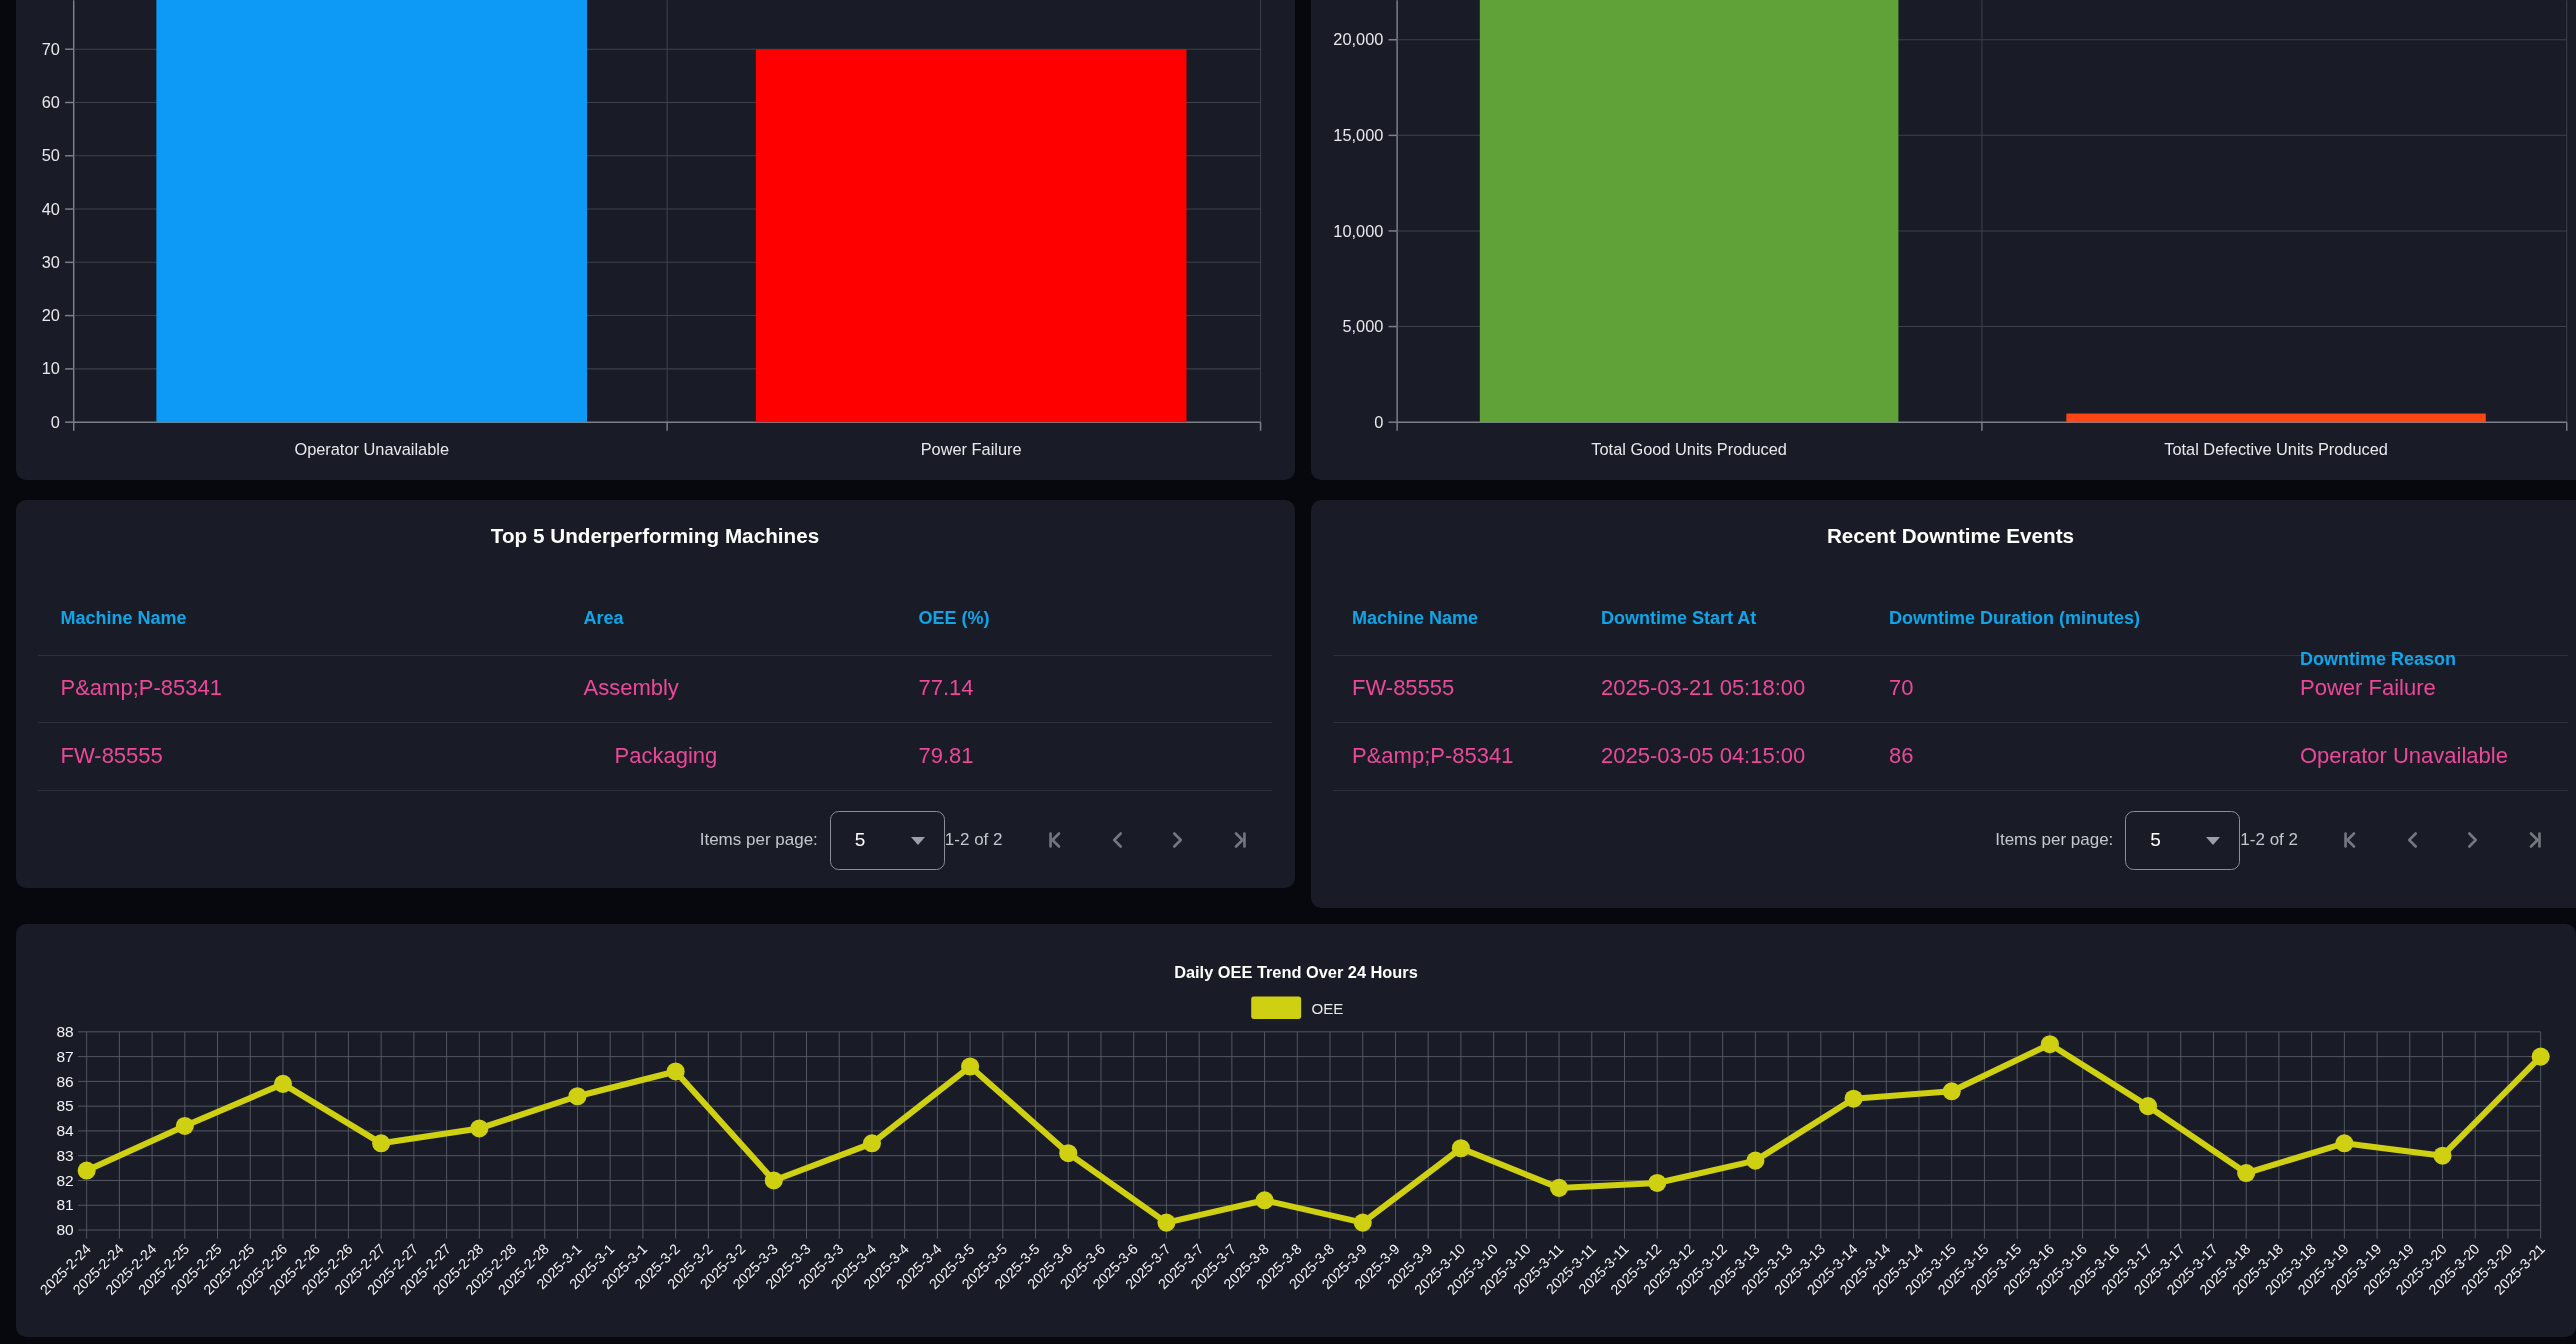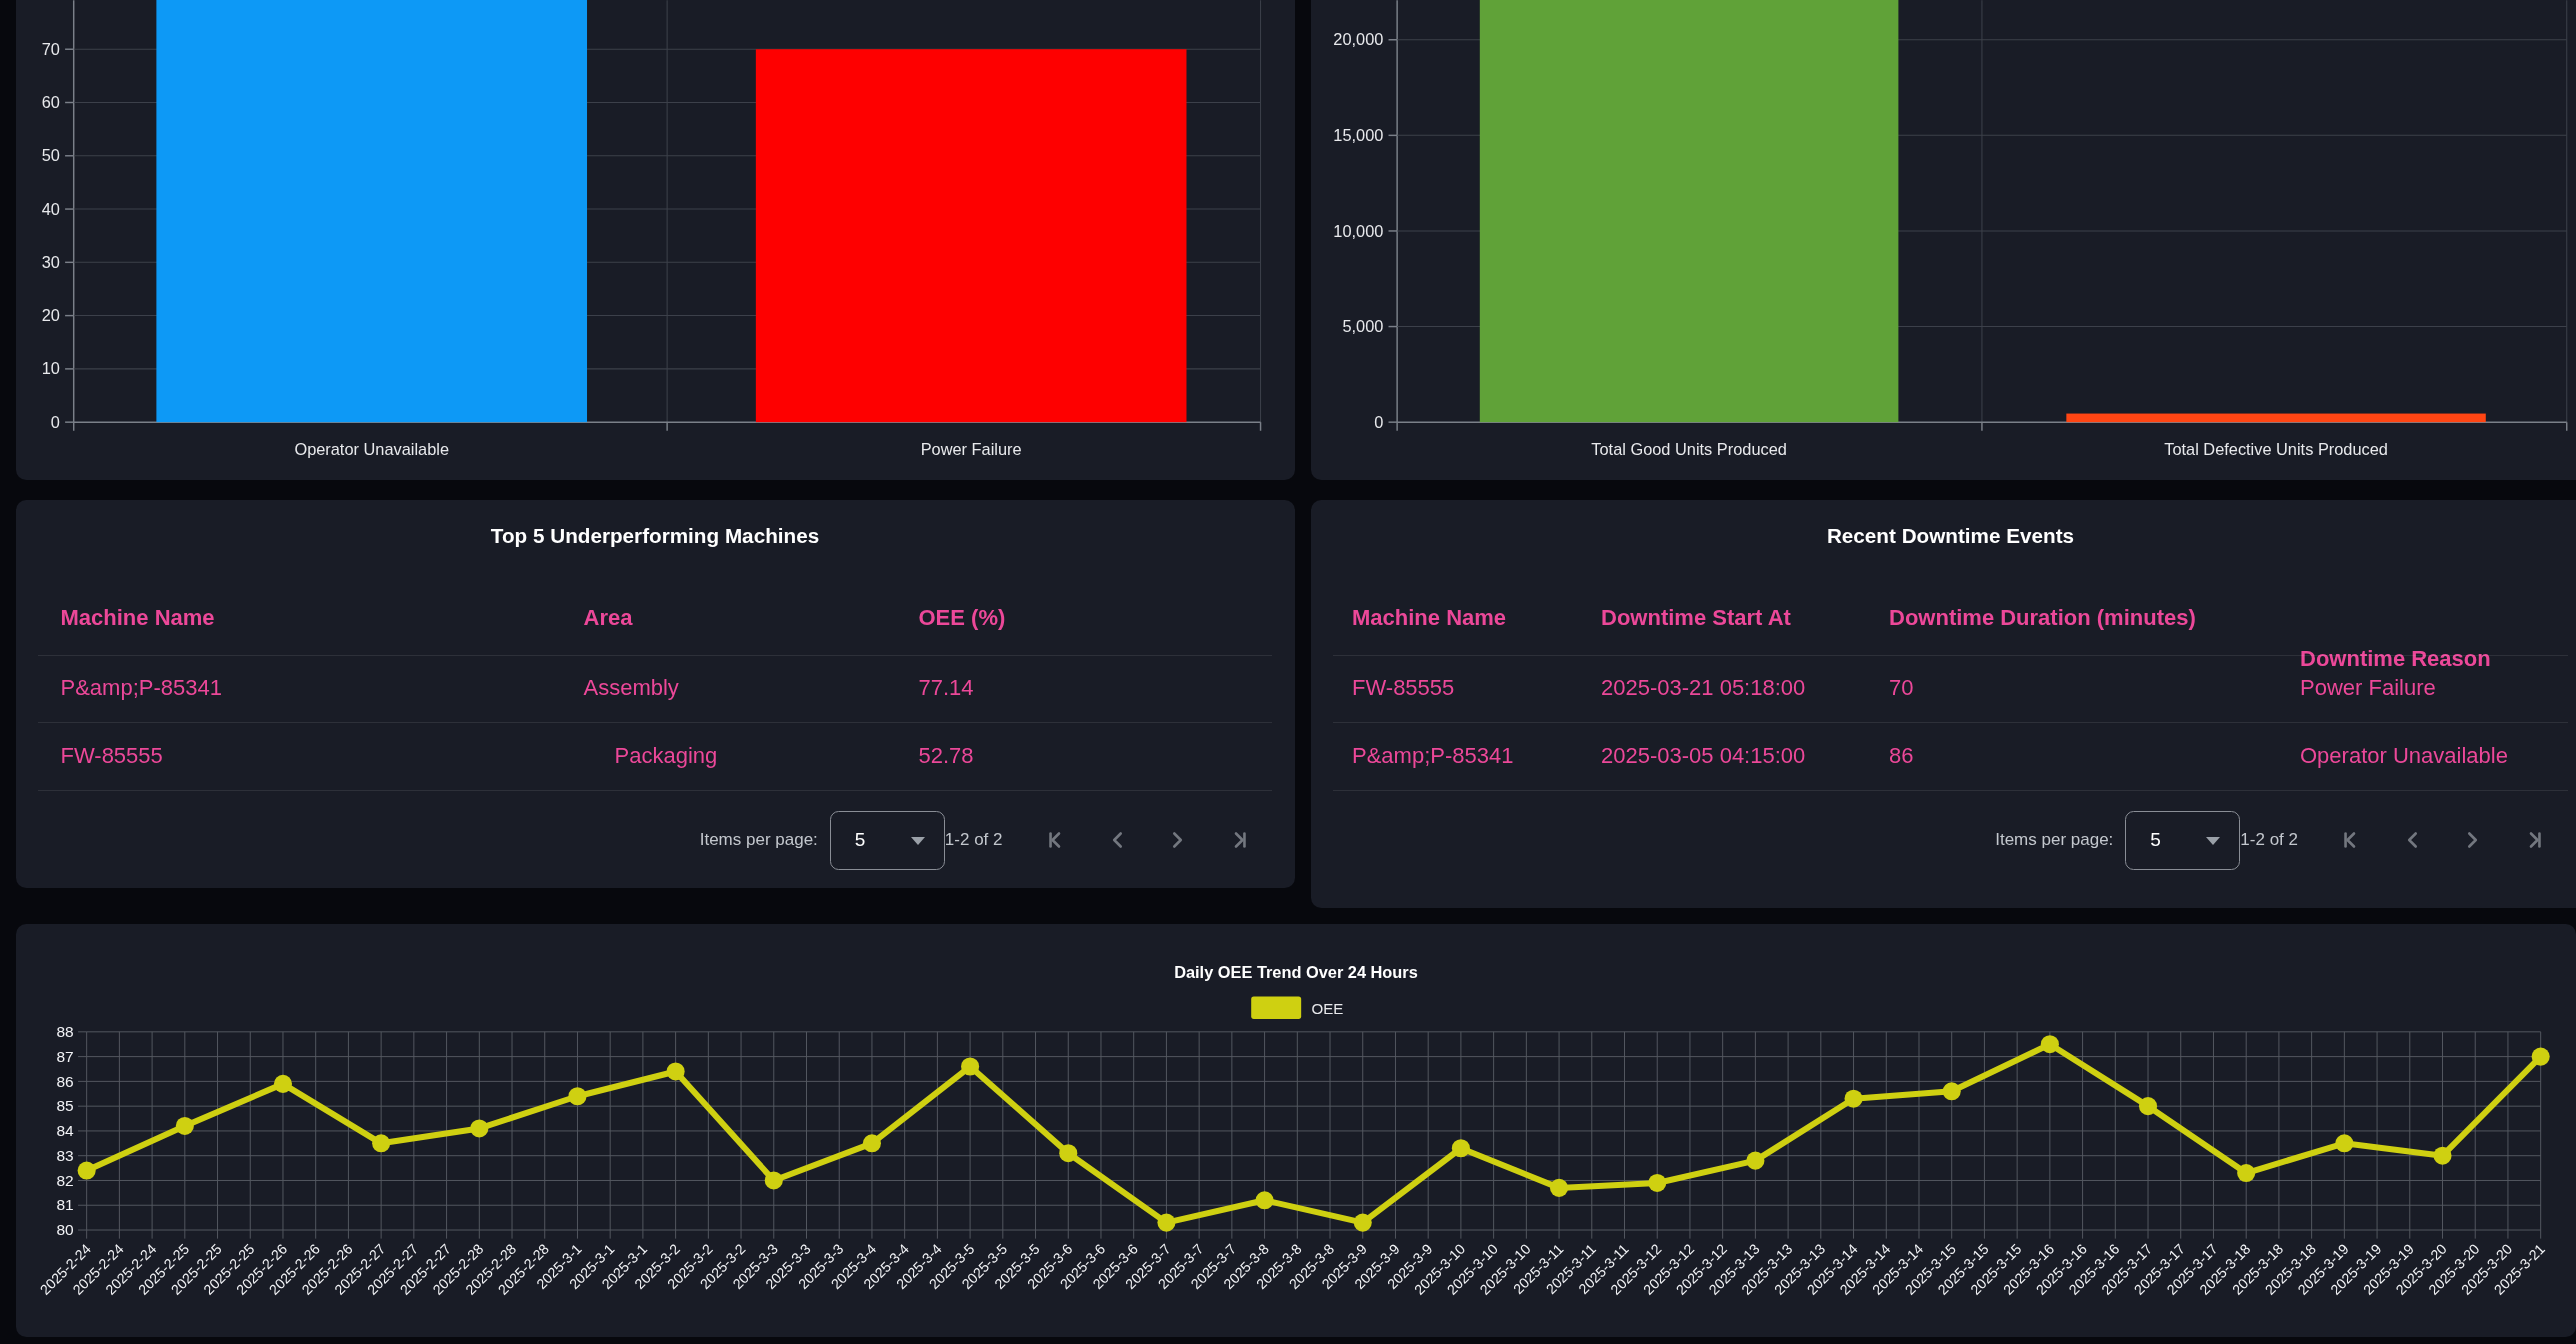--- a/index.html
+++ b/index.html
@@ -13,21 +13,21 @@
   #card-units{left:1311px;top:0;width:1279px;height:480px;border-radius:0 0 10.3px 10.3px;}
   #card-machines{left:15.5px;top:500px;width:1279px;height:388px;}
   #card-downtime{left:1311px;top:500px;width:1279px;height:408px;}
   #card-trend{left:15.5px;top:924px;width:2560px;height:413px;}
   .chart-svg{position:absolute;left:0;top:0;width:100%;height:100%;display:block;}
   .table-title{
     position:absolute;top:23px;left:0;right:0;text-align:center;
     color:#ffffff;font-size:20.7px;font-weight:bold;line-height:25px;white-space:nowrap;
   }
   .cell{position:absolute;color:#ec4899;font-size:22px;white-space:nowrap;line-height:22.4px;}
-  .hcell{font-weight:bold;color:#ec4899;font-size:22px;}
+  .hcell{font-weight:bold;color:#0ea5e9;font-size:18px;}
   .divider{position:absolute;left:22.4px;right:22.4px;height:0.9px;background:rgba(255,255,255,0.09);}
   .paginator{
     position:absolute;left:0;right:46px;top:308px;height:64px;
     display:flex;align-items:center;justify-content:flex-end;
     color:#c3c7cd;font-size:17px;white-space:nowrap;
   }
   .pg-label{margin-right:12px;}
   .pg-select{
     position:relative;width:115px;height:59px;box-sizing:border-box;
     border:1.7px solid #8a8e96;border-radius:8.6px;background:transparent;
@@ -129,21 +129,21 @@
         <span class="cell hcell" style="left: 568px; top: 107px;">Area</span>
         <span class="cell hcell" style="left: 903px; top: 107px;">OEE (%)</span>
         <div class="divider" style="top: 155px;"></div>
         <div class="divider" style="top: 222px;"></div>
         <div class="divider" style="top: 290px;"></div>
         <span class="cell" style="left: 45px; top: 177px;">P&amp;amp;P-85341</span>
         <span class="cell" style="left: 568px; top: 177px;">Assembly</span>
         <span class="cell" style="left: 903px; top: 177px;">77.14</span>
         <span class="cell" style="left: 45px; top: 245px;">FW-85555</span>
         <span class="cell" style="left: 580px; top: 245px; margin-left: 19px;">Packaging</span>
-        <span class="cell" style="left: 903px; top: 245px;">52.78</span>
+        <span class="cell" style="left: 903px; top: 245px;">79.81</span>
       </div>
     <div class="paginator">
       <span class="pg-label">Items per page:</span>
       <div class="pg-select">
         <span class="val">5</span>
         <span class="pg-caret"></span>
       </div>
       <span class="pg-range">1-2 of 2</span>
       <div class="pg-nav">
         <button class="pg-btn">

